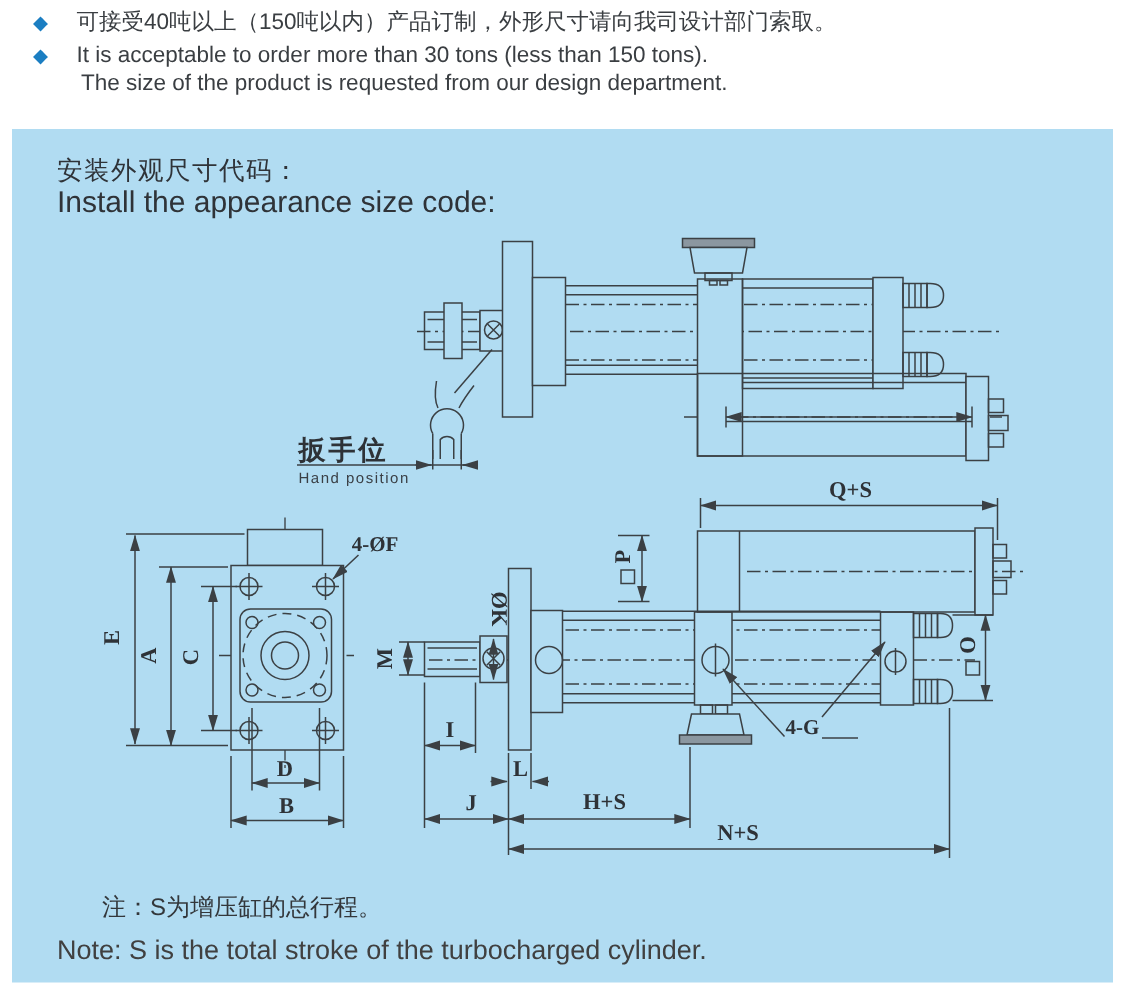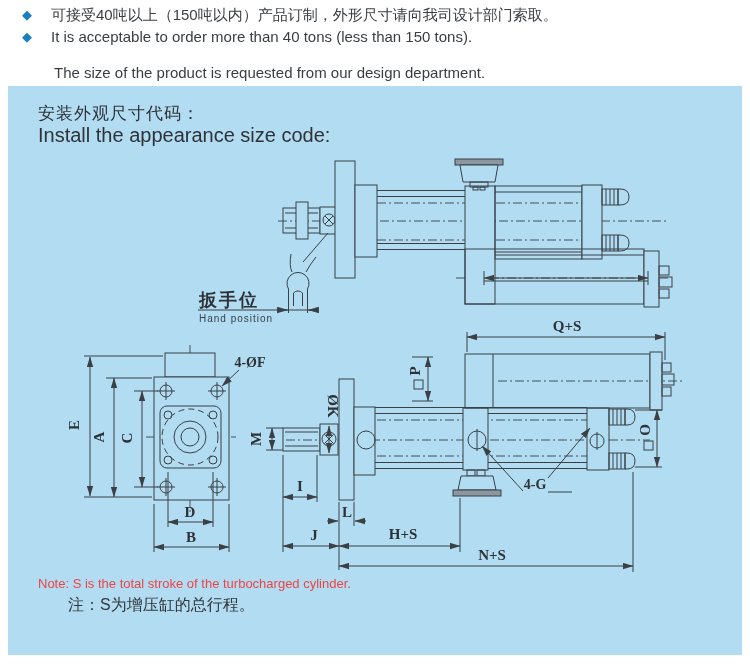--- a/index.html
+++ b/index.html
@@ -5,21 +5,21 @@
   html,body{margin:0;padding:0;background:#ffffff;}
   #page{position:relative;width:750px;height:672px;background:#ffffff;overflow:hidden;
         font-family:"Liberation Sans", sans-serif;color:#33373b;}
   .bullet-row{position:absolute;left:22px;display:flex;align-items:flex-start;}
   .diamond{color:#1b7ec2;font-size:13px;line-height:18px;margin-right:7px;}
   .btxt{font-size:15px;line-height:18px;color:#3a3e42;margin-left:12px;}
   #panel{position:absolute;left:8px;top:86px;width:734px;height:569px;background:#b1dcf2;}
   .ptitle-zh{position:absolute;left:38px;top:102px;font-size:17px;color:#2f3338;letter-spacing:1px;}
   .ptitle-en{position:absolute;left:38px;top:124px;font-size:20px;color:#2f3338;}
   .note-zh{position:absolute;left:38px;top:595px;font-size:16px;color:#33373b;margin-left:30px;}
-  .note-en{position:absolute;left:38px;top:576px;font-size:13px;color:#ef4444;}
+  .note-en{position:absolute;left:38px;top:623px;font-size:18px;color:#404040;}
   svg#diag{position:absolute;left:0;top:0;pointer-events:none;}
   .ln{stroke:#3b4044;stroke-width:1;fill:none;}
   .lnf{stroke:#3b4044;stroke-width:1;fill:#b1dcf2;}
   .gray{stroke:#3b4044;stroke-width:1;fill:#8b97a0;}
   .dd{stroke:#3b4044;stroke-width:.9;fill:none;stroke-dasharray:9 3 2 3;}
   .dl{stroke:#3b4044;stroke-width:1;fill:none;marker-start:url(#arr);marker-end:url(#arr);}
   .lead{stroke:#3b4044;stroke-width:1;fill:none;marker-end:url(#arr);}
   .dt{font:600 15px "Liberation Serif", serif;fill:#2e3237;text-anchor:middle;}
   .dts{font:600 14px "Liberation Serif", serif;fill:#2e3237;text-anchor:middle;}
   .zh{font:600 18px "Liberation Sans", sans-serif;fill:#2e3237;text-anchor:start;letter-spacing:2px;}
@@ -29,23 +29,23 @@
 <body>
 
 <div id="page">
 
   <div class="bullet-row" style="top:6px;">
     <span class="diamond">◆</span>
     <span class="btxt">可接受40吨以上（150吨以内）产品订制，外形尺寸请向我司设计部门索取。</span>
   </div>
   <div class="bullet-row" style="top:28px;">
     <span class="diamond">◆</span>
-    <span class="btxt">It is acceptable to order more than 40 tons (less than 150 tons).</span>
+    <span class="btxt">It is acceptable to order more than 30 tons (less than 150 tons).</span>
   </div>
-  <div class="bullet-row" style="top:64px;left:42px;align-items:flex-end;">
+  <div class="bullet-row" style="top:47px;left:42px;align-items:flex-end;">
     <span class="btxt">The size of the product is requested from our design department.</span>
   </div>
 
   <div id="panel"></div>
   <div class="ptitle-zh">安装外观尺寸代码：</div>
   <div class="ptitle-en">Install the appearance size code:</div>
   <div class="note-zh">注：S为增压缸的总行程。</div>
   <div class="note-en">Note: S is the total stroke of the turbocharged cylinder.</div>
 
   <svg id="diag" width="750" height="672" viewBox="0 0 750 672">

